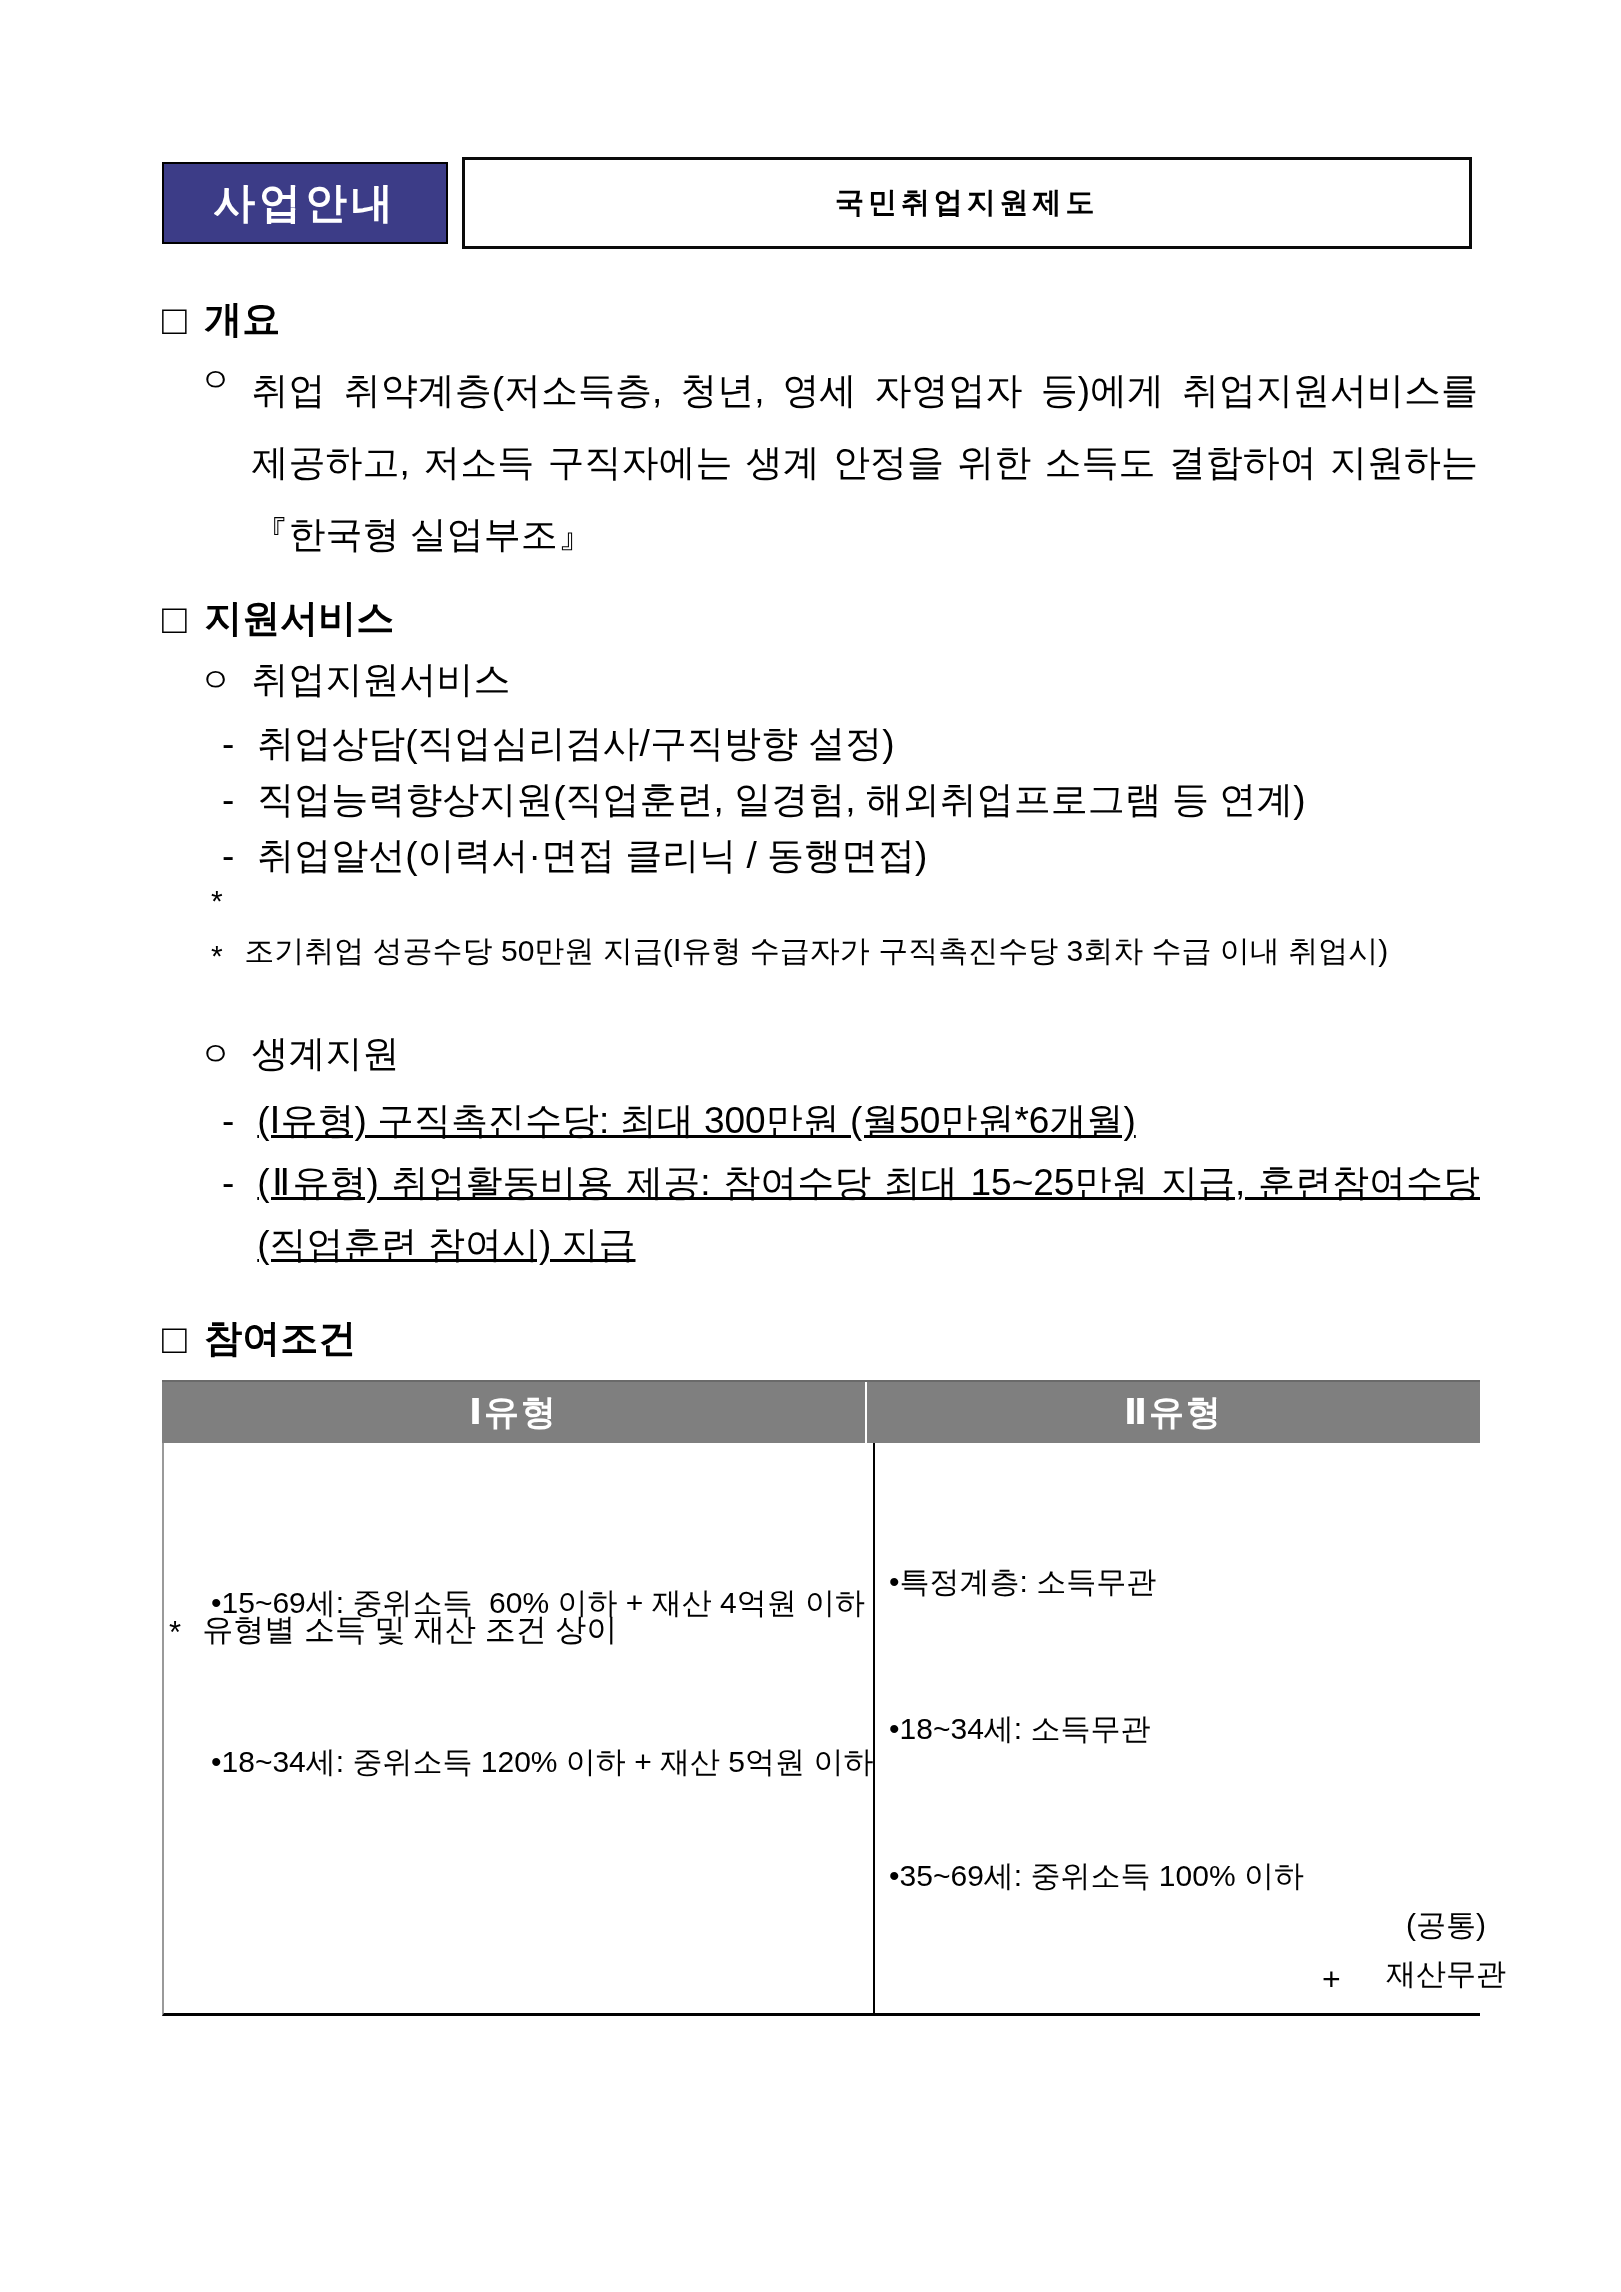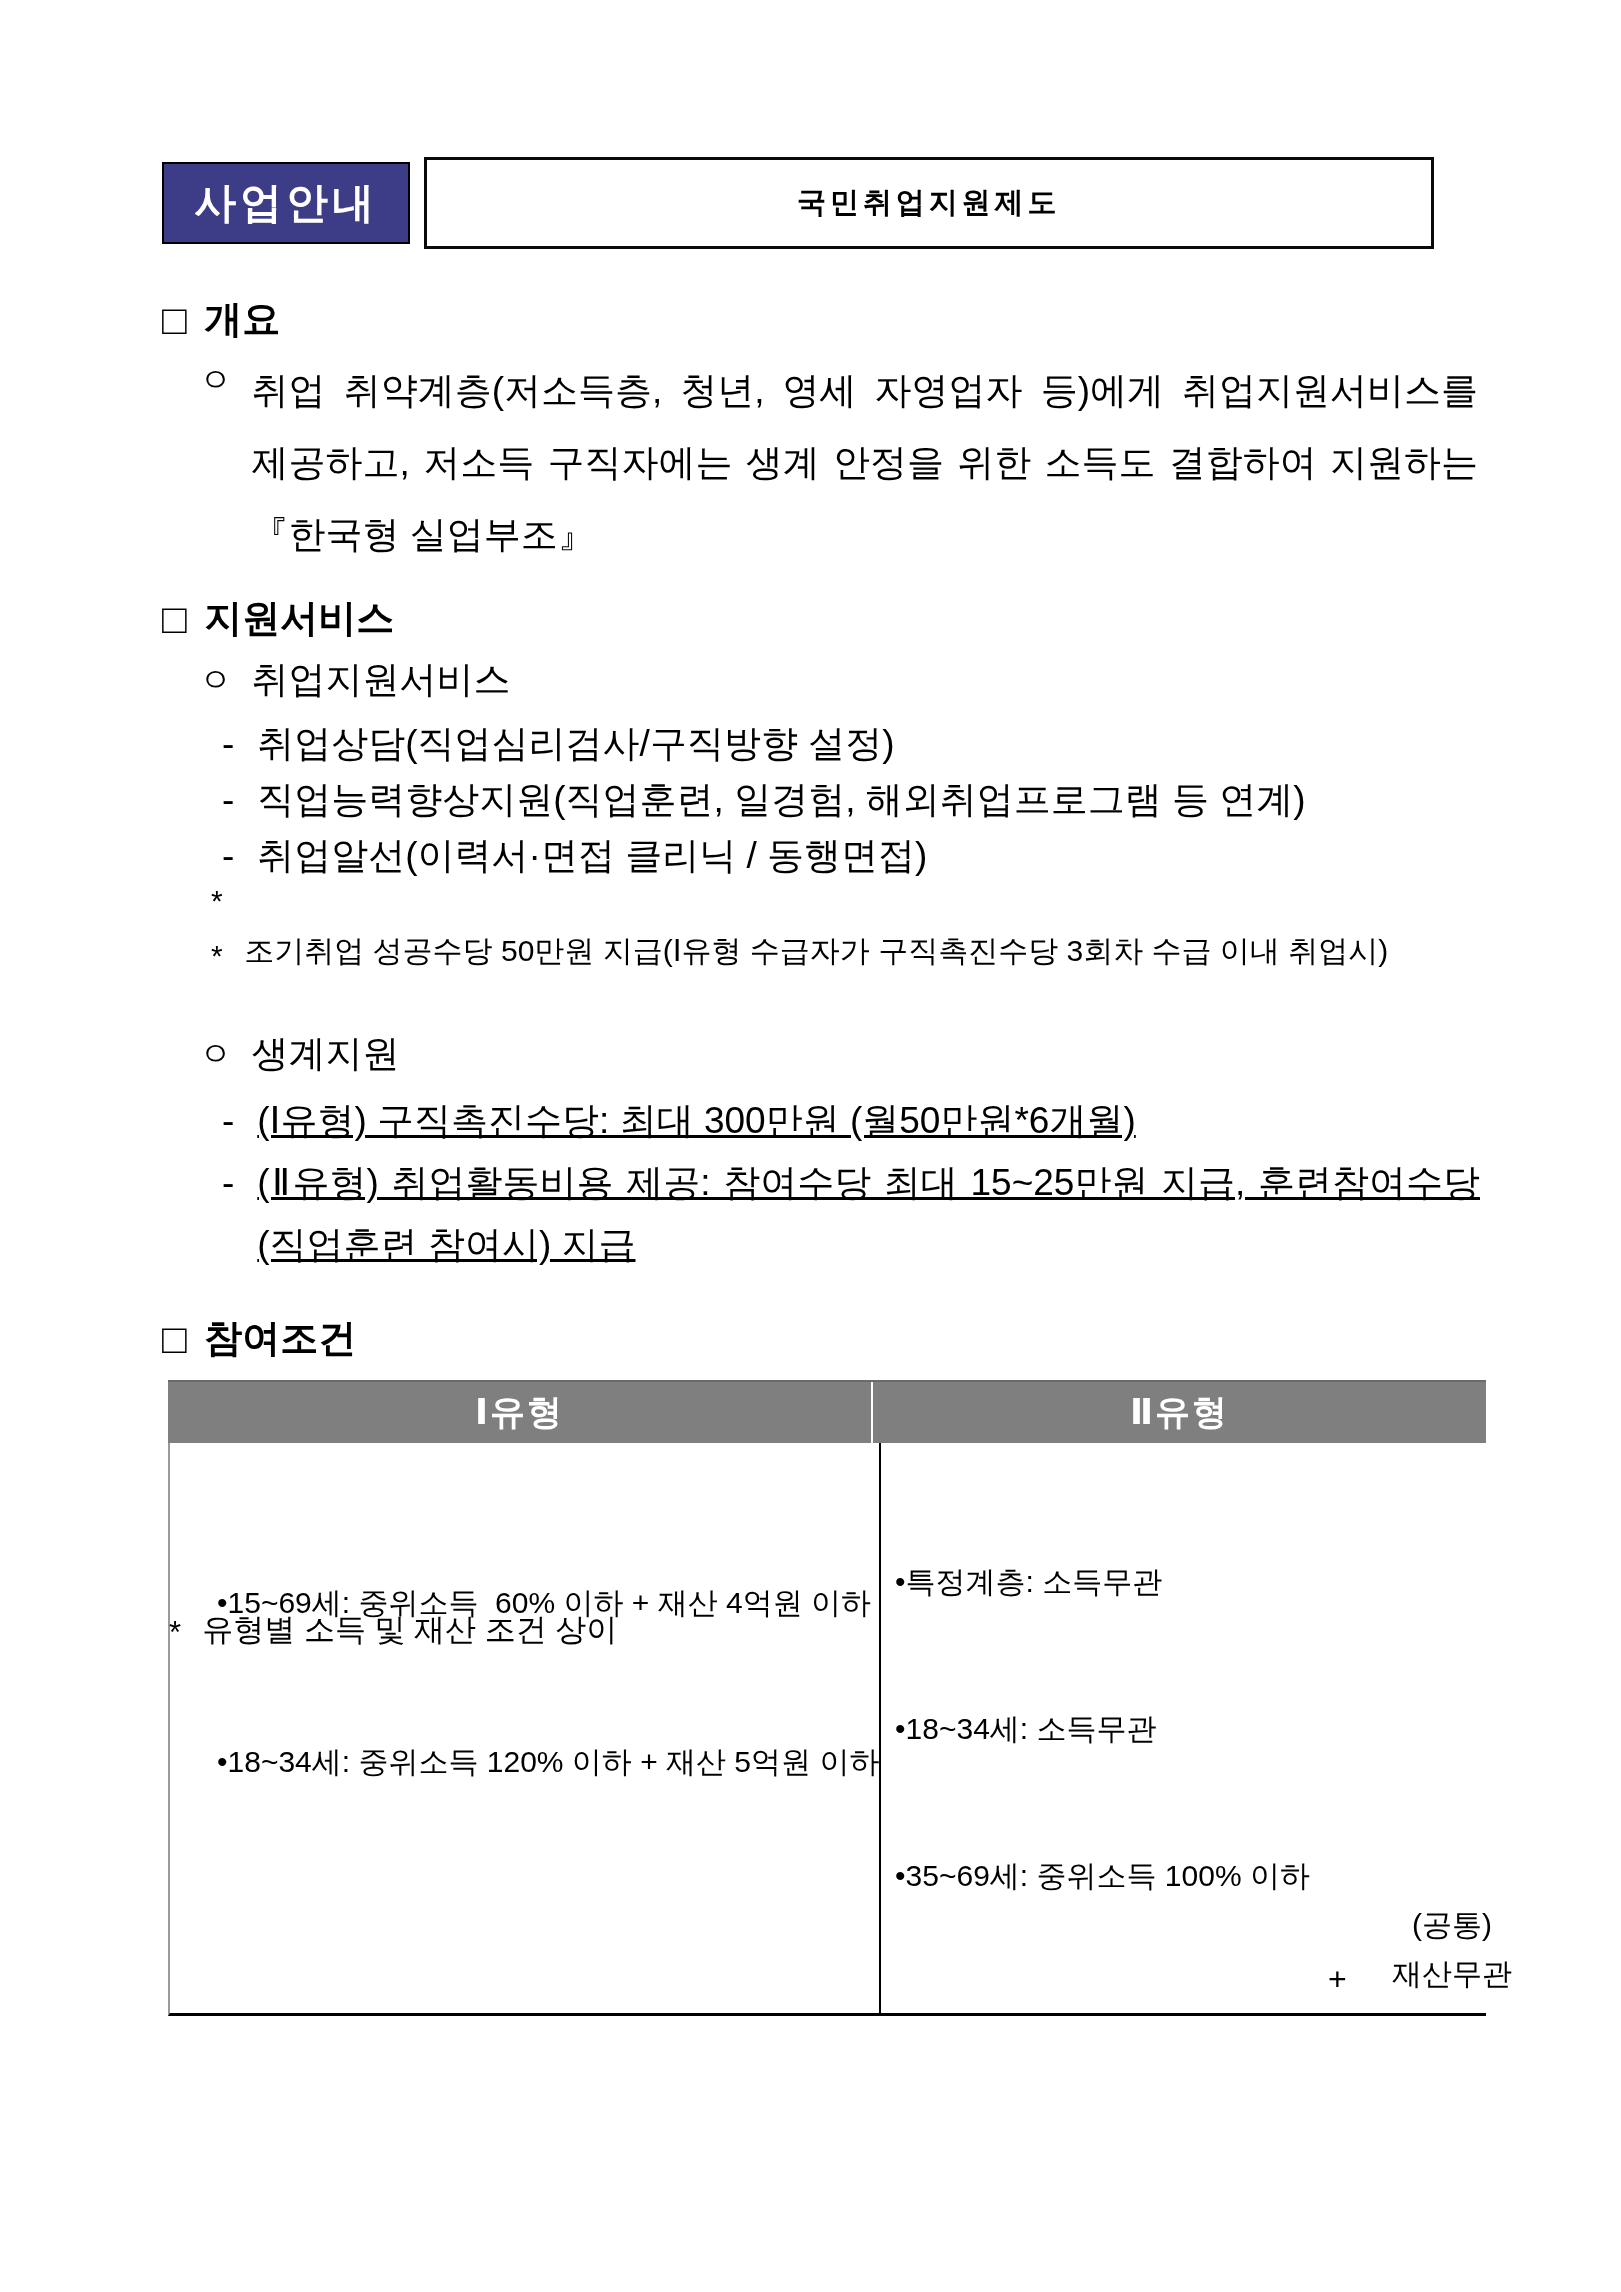--- a/index.html
+++ b/index.html
@@ -16,21 +16,21 @@
     overflow:hidden;
   }
 
   
   .doc-header {
     position:absolute; top:157px; left:162px;
     display:flex; align-items:flex-start; gap:13.7px;
   }
   .badge {
     margin-top:4.9px;
-    width:248px; height:82px;
+    width:286px; height:82px;
     border:2.9px solid #000;
     display:flex; align-items:center; justify-content:center;
     color:#fff; font-weight:bold; font-size:42px; letter-spacing:3.9px;
   }
   .title-box {
     width:1010px; height:92px;
     border:3.9px solid #0a0a0a;
     background:#fff;
     display:flex; align-items:center; justify-content:center;
     font-weight:bold; font-size:29px; letter-spacing:3.9px;
@@ -88,21 +88,21 @@
   
   .note-list { position:absolute; left:211px; }
   .note-item {
     display:flex; gap:15.7px;
     font-size:30px; line-height:55px;
     white-space:nowrap;
   }
   .note-marker { flex:0 0 17.6px; position:relative; top:4.9px; }
 
   
-  .cond-table { position:absolute; top:1380px; left:168px; width:1318px; }
+  .cond-table { position:absolute; top:1380px; left:162px; width:1318px; }
   .t-head { display:flex; height:63px; border-top:2px solid #6a6a6a; }
   .t-hcell {
     background:#7f7f7f;
     color:#fff; font-weight:bold; font-size:35px; letter-spacing:2px;
     display:flex; align-items:center; justify-content:center;
   }
   .t-hcell-1 { width:705px; border-right:2px solid #fff; }
   .t-hcell-2 { flex:1; }
   .t-body {
     display:flex;

